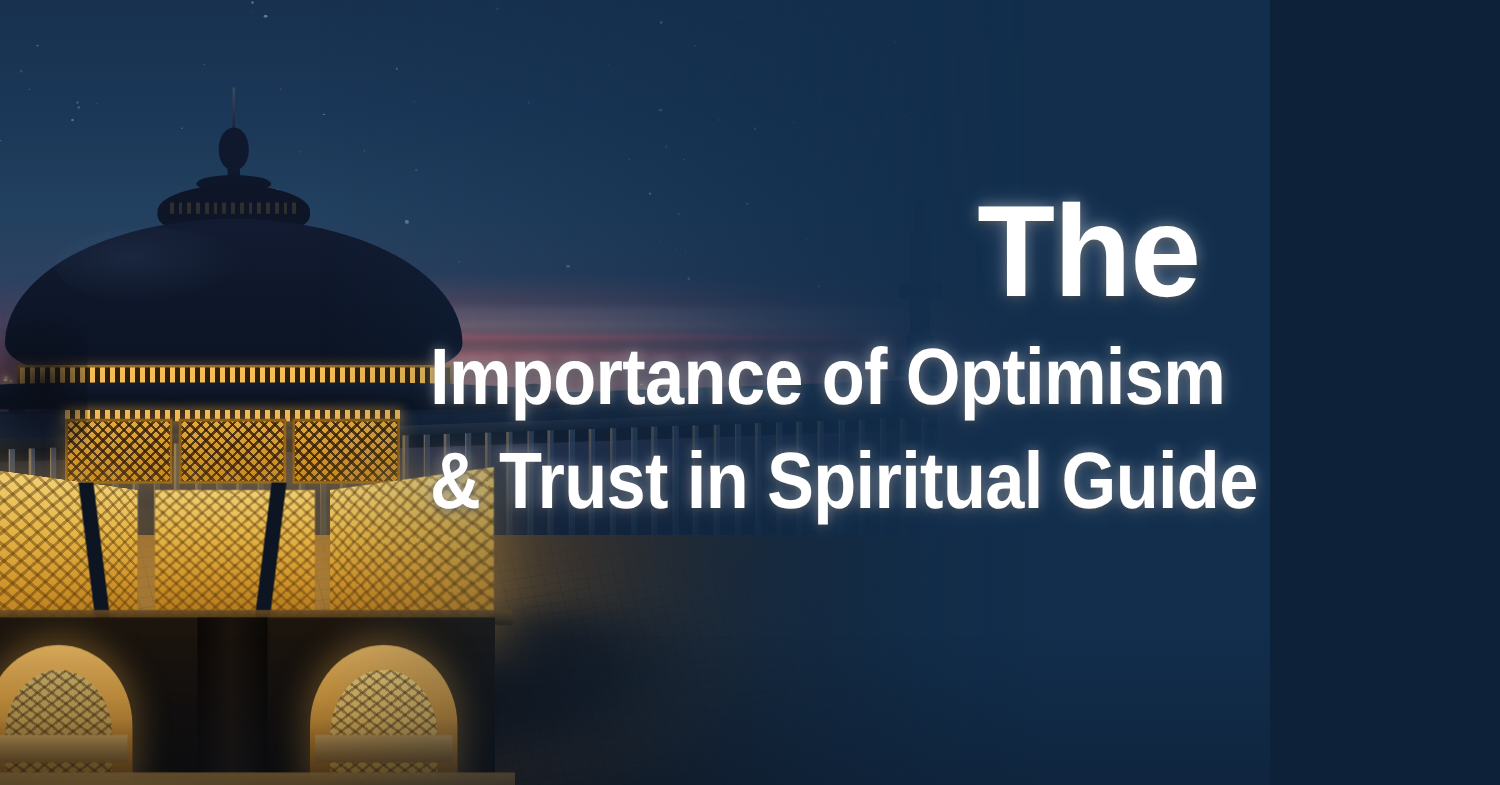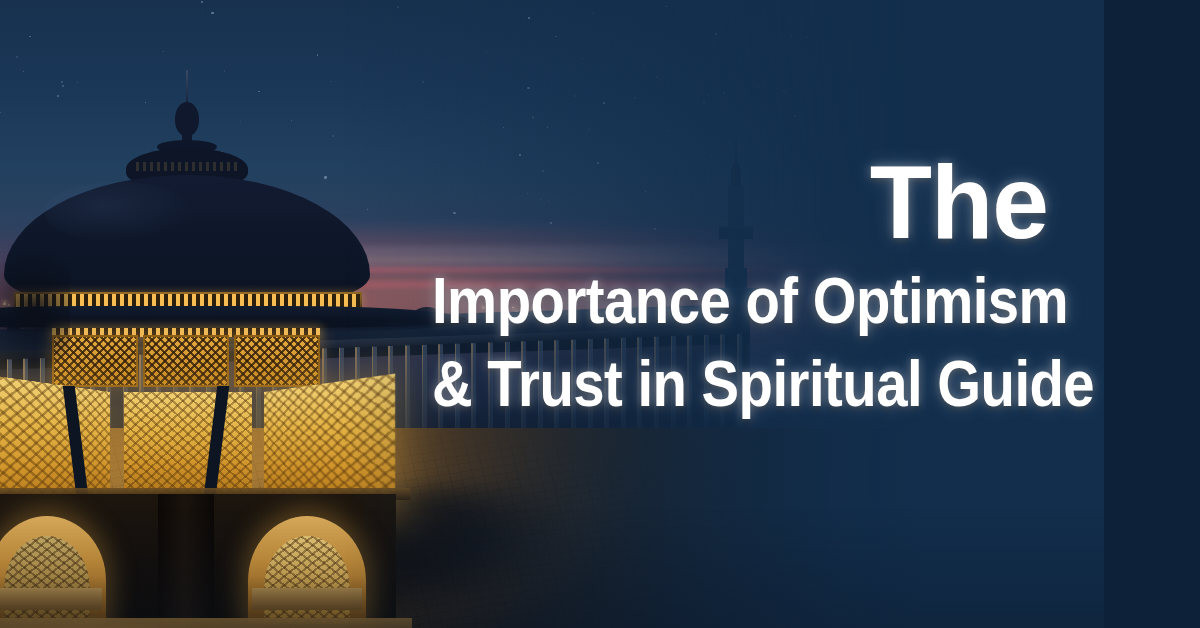--- a/index.html
+++ b/index.html
@@ -5,21 +5,21 @@
 <style>
   * { margin:0; padding:0; box-sizing:border-box; }
   html,body{ background:#0d2138; }
   body{
     font-family:"Liberation Sans", sans-serif;
     width:1200px; height:628px; overflow:hidden;
   }
 
   #banner{
     position:relative;
-    width:1104px; height:628px;
+    width:1016px; height:628px;
     overflow:hidden;
     background:#0f766e;
     padding-left:32px;
   }
 
   
   .sky{
     position:absolute; inset:0;
     background:
       linear-gradient(180deg,

